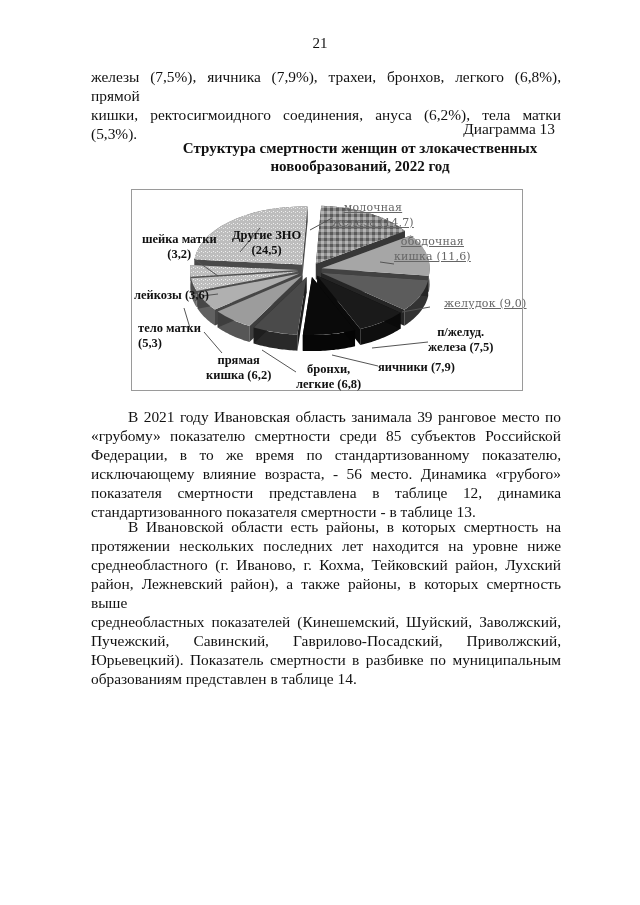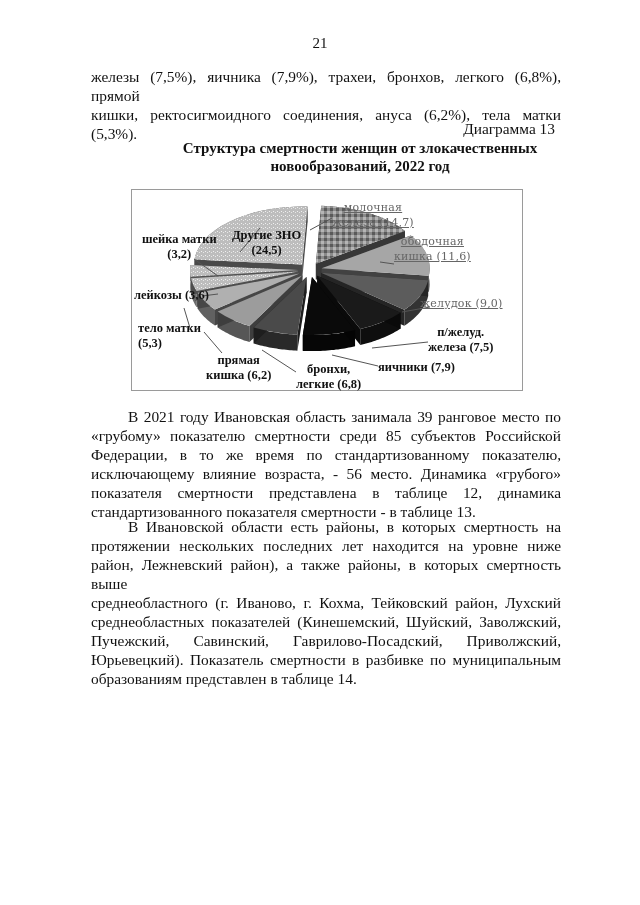--- a/index.html
+++ b/index.html
@@ -115,21 +115,21 @@
   </svg>
   <div id="labels-layer">
       <div class="lbl gray" style="left: 200px; top: 10px; text-align: center;">
         <div>молочная</div>
         <div>железа (14,7)</div>
       </div>
       <div class="lbl gray" style="left: 262px; top: 44px; text-align: center;">
         <div>ободочная</div>
         <div>кишка (11,6)</div>
       </div>
-      <div class="lbl gray" style="left: 288px; top: 106px; ">
+      <div class="lbl gray" style="left: 312px; top: 106px; ">
         <div>желудок (9,0)</div>
       </div>
       <div class="lbl bold" style="left: 296px; top: 135px; text-align: center;">
         <div>п/желуд.</div>
         <div>железа (7,5)</div>
       </div>
       <div class="lbl bold" style="left: 246px; top: 170px; text-align: center;">
         <div>яичники (7,9)</div>
       </div>
       <div class="lbl bold" style="left: 164px; top: 172px; text-align: center;">
@@ -162,19 +162,19 @@
     <span class="line" style="text-indent: 37px;">В 2021 году Ивановская область занимала 39 ранговое место по</span>
     <span class="line">«грубому» показателю смертности среди 85 субъектов Российской</span>
     <span class="line">Федерации, в то же время по стандартизованному показателю,</span>
     <span class="line">исключающему влияние возраста, - 56 место. Динамика «грубого»</span>
     <span class="line">показателя смертности представлена в таблице 12, динамика</span>
     <span class="line last">стандартизованного показателя смертности - в таблице 13.</span>
   </div>
 <div class="text-block" id="para2">
     <span class="line" style="text-indent: 37px;">В Ивановской области есть районы, в которых смертность на</span>
     <span class="line">протяжении нескольких последних лет находится на уровне ниже</span>
+    <span class="line">среднеобластного (г. Иваново, г. Кохма, Тейковский район, Лухский</span>
     <span class="line">район, Лежневский район), а также районы, в которых смертность выше</span>
-    <span class="line">среднеобластного (г. Иваново, г. Кохма, Тейковский район, Лухский</span>
     <span class="line">среднеобластных показателей (Кинешемский, Шуйский, Заволжский,</span>
     <span class="line">Пучежский, Савинский, Гаврилово-Посадский, Приволжский,</span>
     <span class="line">Юрьевецкий). Показатель смертности в разбивке по муниципальным</span>
     <span class="line last">образованиям представлен в таблице 14.</span>
   </div>
 
 </body></html>

